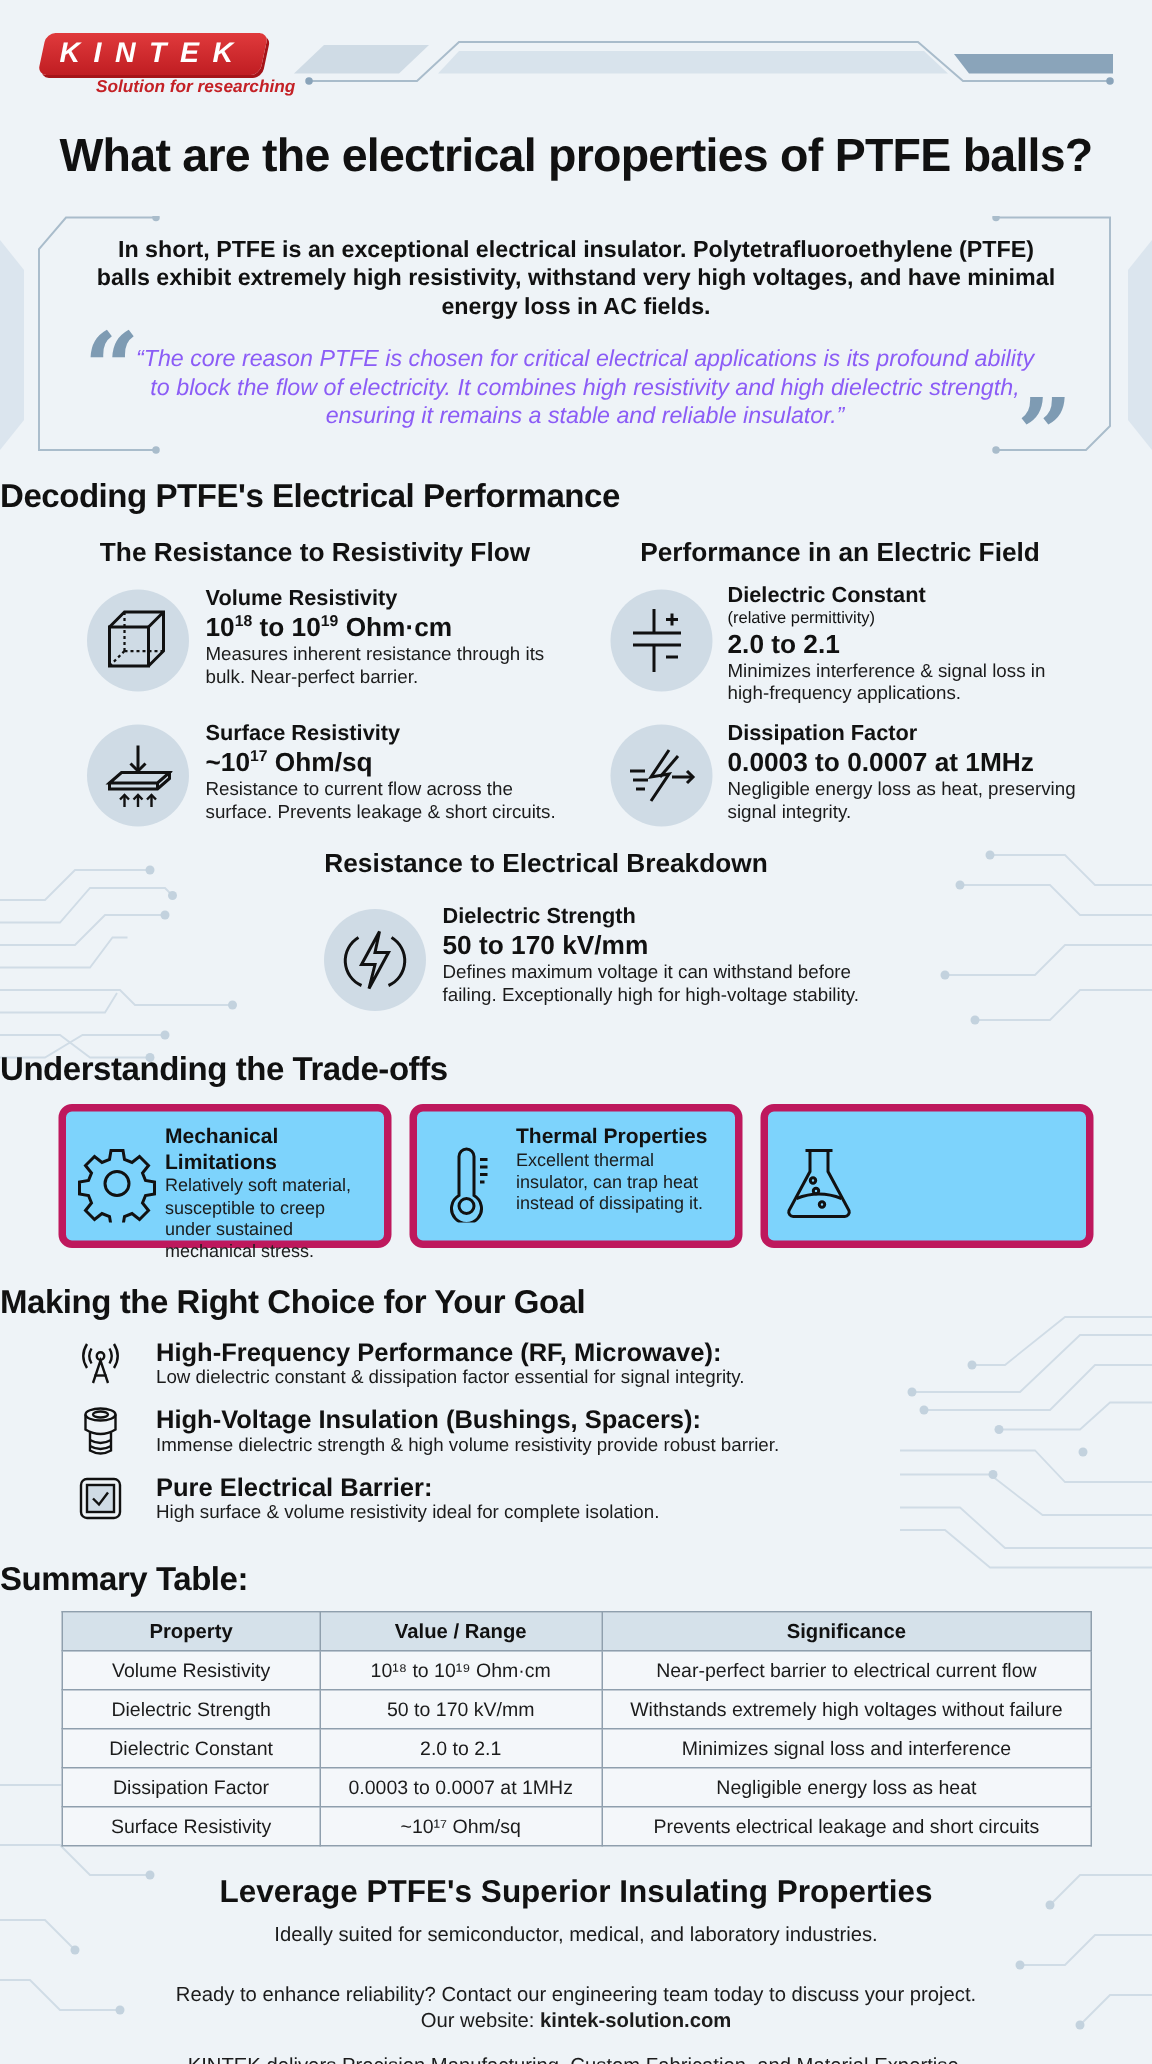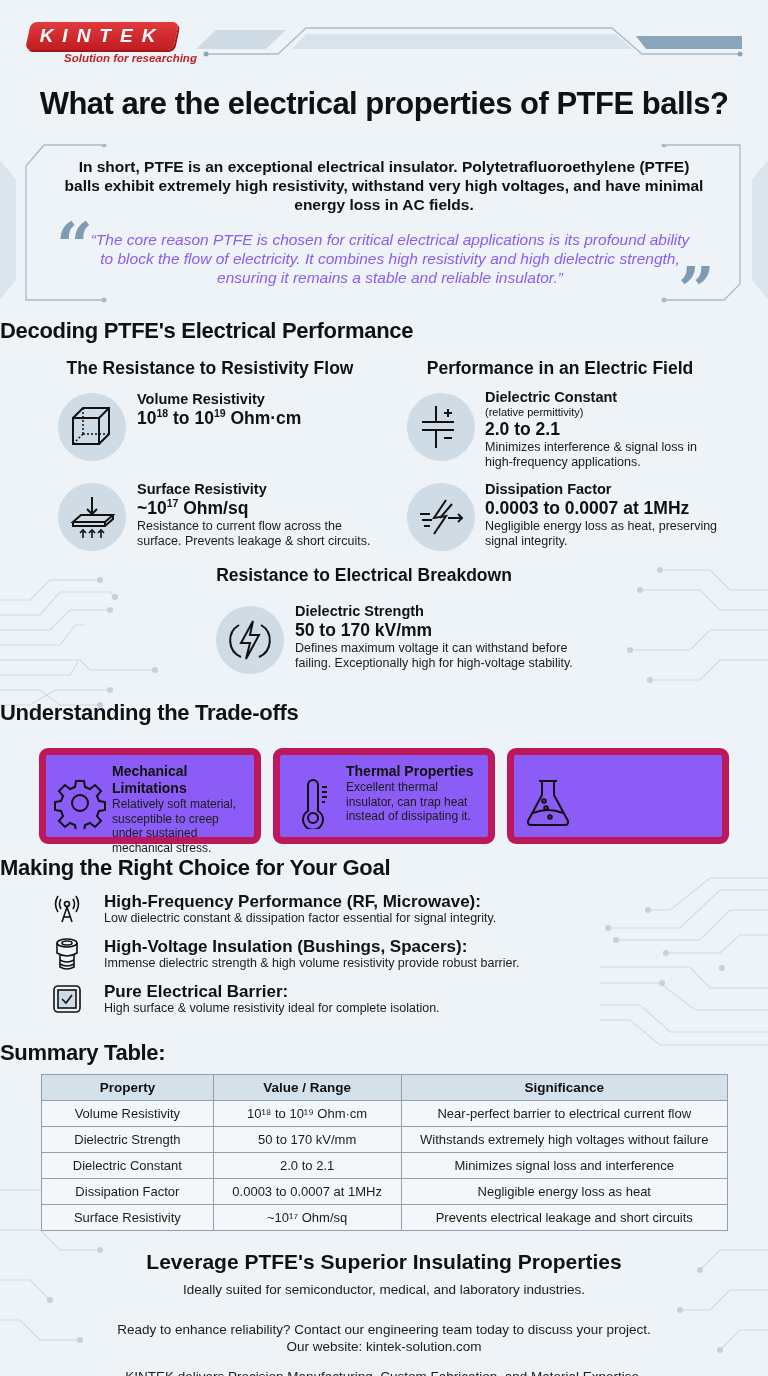--- a/index.html
+++ b/index.html
@@ -64,21 +64,21 @@
   .prop-body { position: absolute; }
   .prop-name { font-weight: bold; font-size: 14.5px; line-height: 17px; }
   .prop-note { font-size: 11px; line-height: 13px; }
   .prop-value { font-weight: bold; font-size: 17.5px; line-height: 21px; }
   .prop-desc { font-size: 12.5px; line-height: 15px; color: #1b1b1b; }
   sup { font-size: 0.6em; vertical-align: super; line-height: 0; }
 
   
   .card {
     position: absolute; top: 736px; width: 222px; height: 96px;
-    background: #8b5cf6; border: 7px solid #be185d; border-radius: 9px; margin-top: 12px;
+    background: #7dd3fc; border: 5px solid #be185d; border-radius: 9px;
   }
   .card-icon { position: absolute; left: 8px; top: 22px; width: 52px; height: 52px; }
   .card-text { position: absolute; left: 66px; top: 8px; right: 6px; }
   .card-title { font-weight: bold; font-size: 14px; line-height: 17px; }
   .card-desc { font-size: 12px; line-height: 14.5px; color: #1b1b1b; }
 
   
   .goal { position: absolute; left: 52px; }
   .goal-icon { position: absolute; left: 0; width: 30px; height: 34px; }
   .goal-title { position: absolute; left: 52px; font-weight: bold; font-size: 17px; white-space: nowrap; }
@@ -91,21 +91,21 @@
     background: #f4f7fa;
   }
   .summary-table th {
     background: #d5e1ea; font-weight: bold; font-size: 13.5px; height: 26px; border: 1px solid #8f9fad;
   }
   .summary-table td { height: 26px; border: 1px solid #8f9fad; color: #1b1b1b; }
 
   
   .footer-title { position: absolute; left: 0; right: 0; top: 1250px; text-align: center; font-weight: bold; font-size: 21px; }
   .footer-line { position: absolute; left: 0; right: 0; text-align: center; font-size: 13.5px; line-height: 17px; color: #1b1b1b; }
-  .footer-link { font-weight: normal; }
+  .footer-link { font-weight: bold; }
 </style>
 </head>
 <body>
 
 <svg class="circuit" style="left:196px;top:24px" width="560" height="40" viewBox="0 0 560 40">
   <polygon points="20,6 90,6 70,25 0,25" fill="#cfdbe5"></polygon>
   <polygon points="110,10 420,10 436,25 96,25" fill="#d8e3ec"></polygon>
   <polygon points="440,12 546,12 546,25 450,25" fill="#8aa4ba"></polygon>
   <polyline points="10,30 82,30 110,4 416,4 446,30 544,30" fill="none" stroke="#a9bccb" stroke-width="1.3"></polyline>
   <circle cx="10" cy="30" r="2.5" fill="#8aa4ba"></circle>
@@ -235,20 +235,21 @@
     <g stroke-dasharray="2,2" stroke-width="1.5">
         <line x1="14" y1="4" x2="14" y2="30"></line>
         <line x1="14" y1="30" x2="40" y2="30"></line>
         <line x1="14" y1="30" x2="4" y2="40"></line>
       </g>
   </svg>
 </div>
 <div class="prop-body" style="left:137px;top:391px;width:240px">
   <div class="prop-name">Volume Resistivity</div>
   <div class="prop-value"><span>10</span><sup>18</sup><span> to 10</span><sup>19</sup><span> Ohm·cm</span></div>
+  <div class="prop-desc">Measures inherent resistance through its bulk. Near-perfect barrier.</div>
 </div>
 
 <div class="prop-icon" style="left:58px;top:483px">
   <svg width="46" height="46" viewBox="0 0 46 46" fill="none" stroke="#111" stroke-width="2">
     <line x1="23" y1="3" x2="23" y2="20"></line>
       <polyline points="18,15 23,20 28,15"></polyline>
     <polygon points="4,28 12,21 44,21 36,28"></polygon>
     <polyline points="4,28 4,32 36,32 44,25 44,21"></polyline>
     <line x1="36" y1="28" x2="36" y2="32"></line>
     <g stroke-width="1.6">

